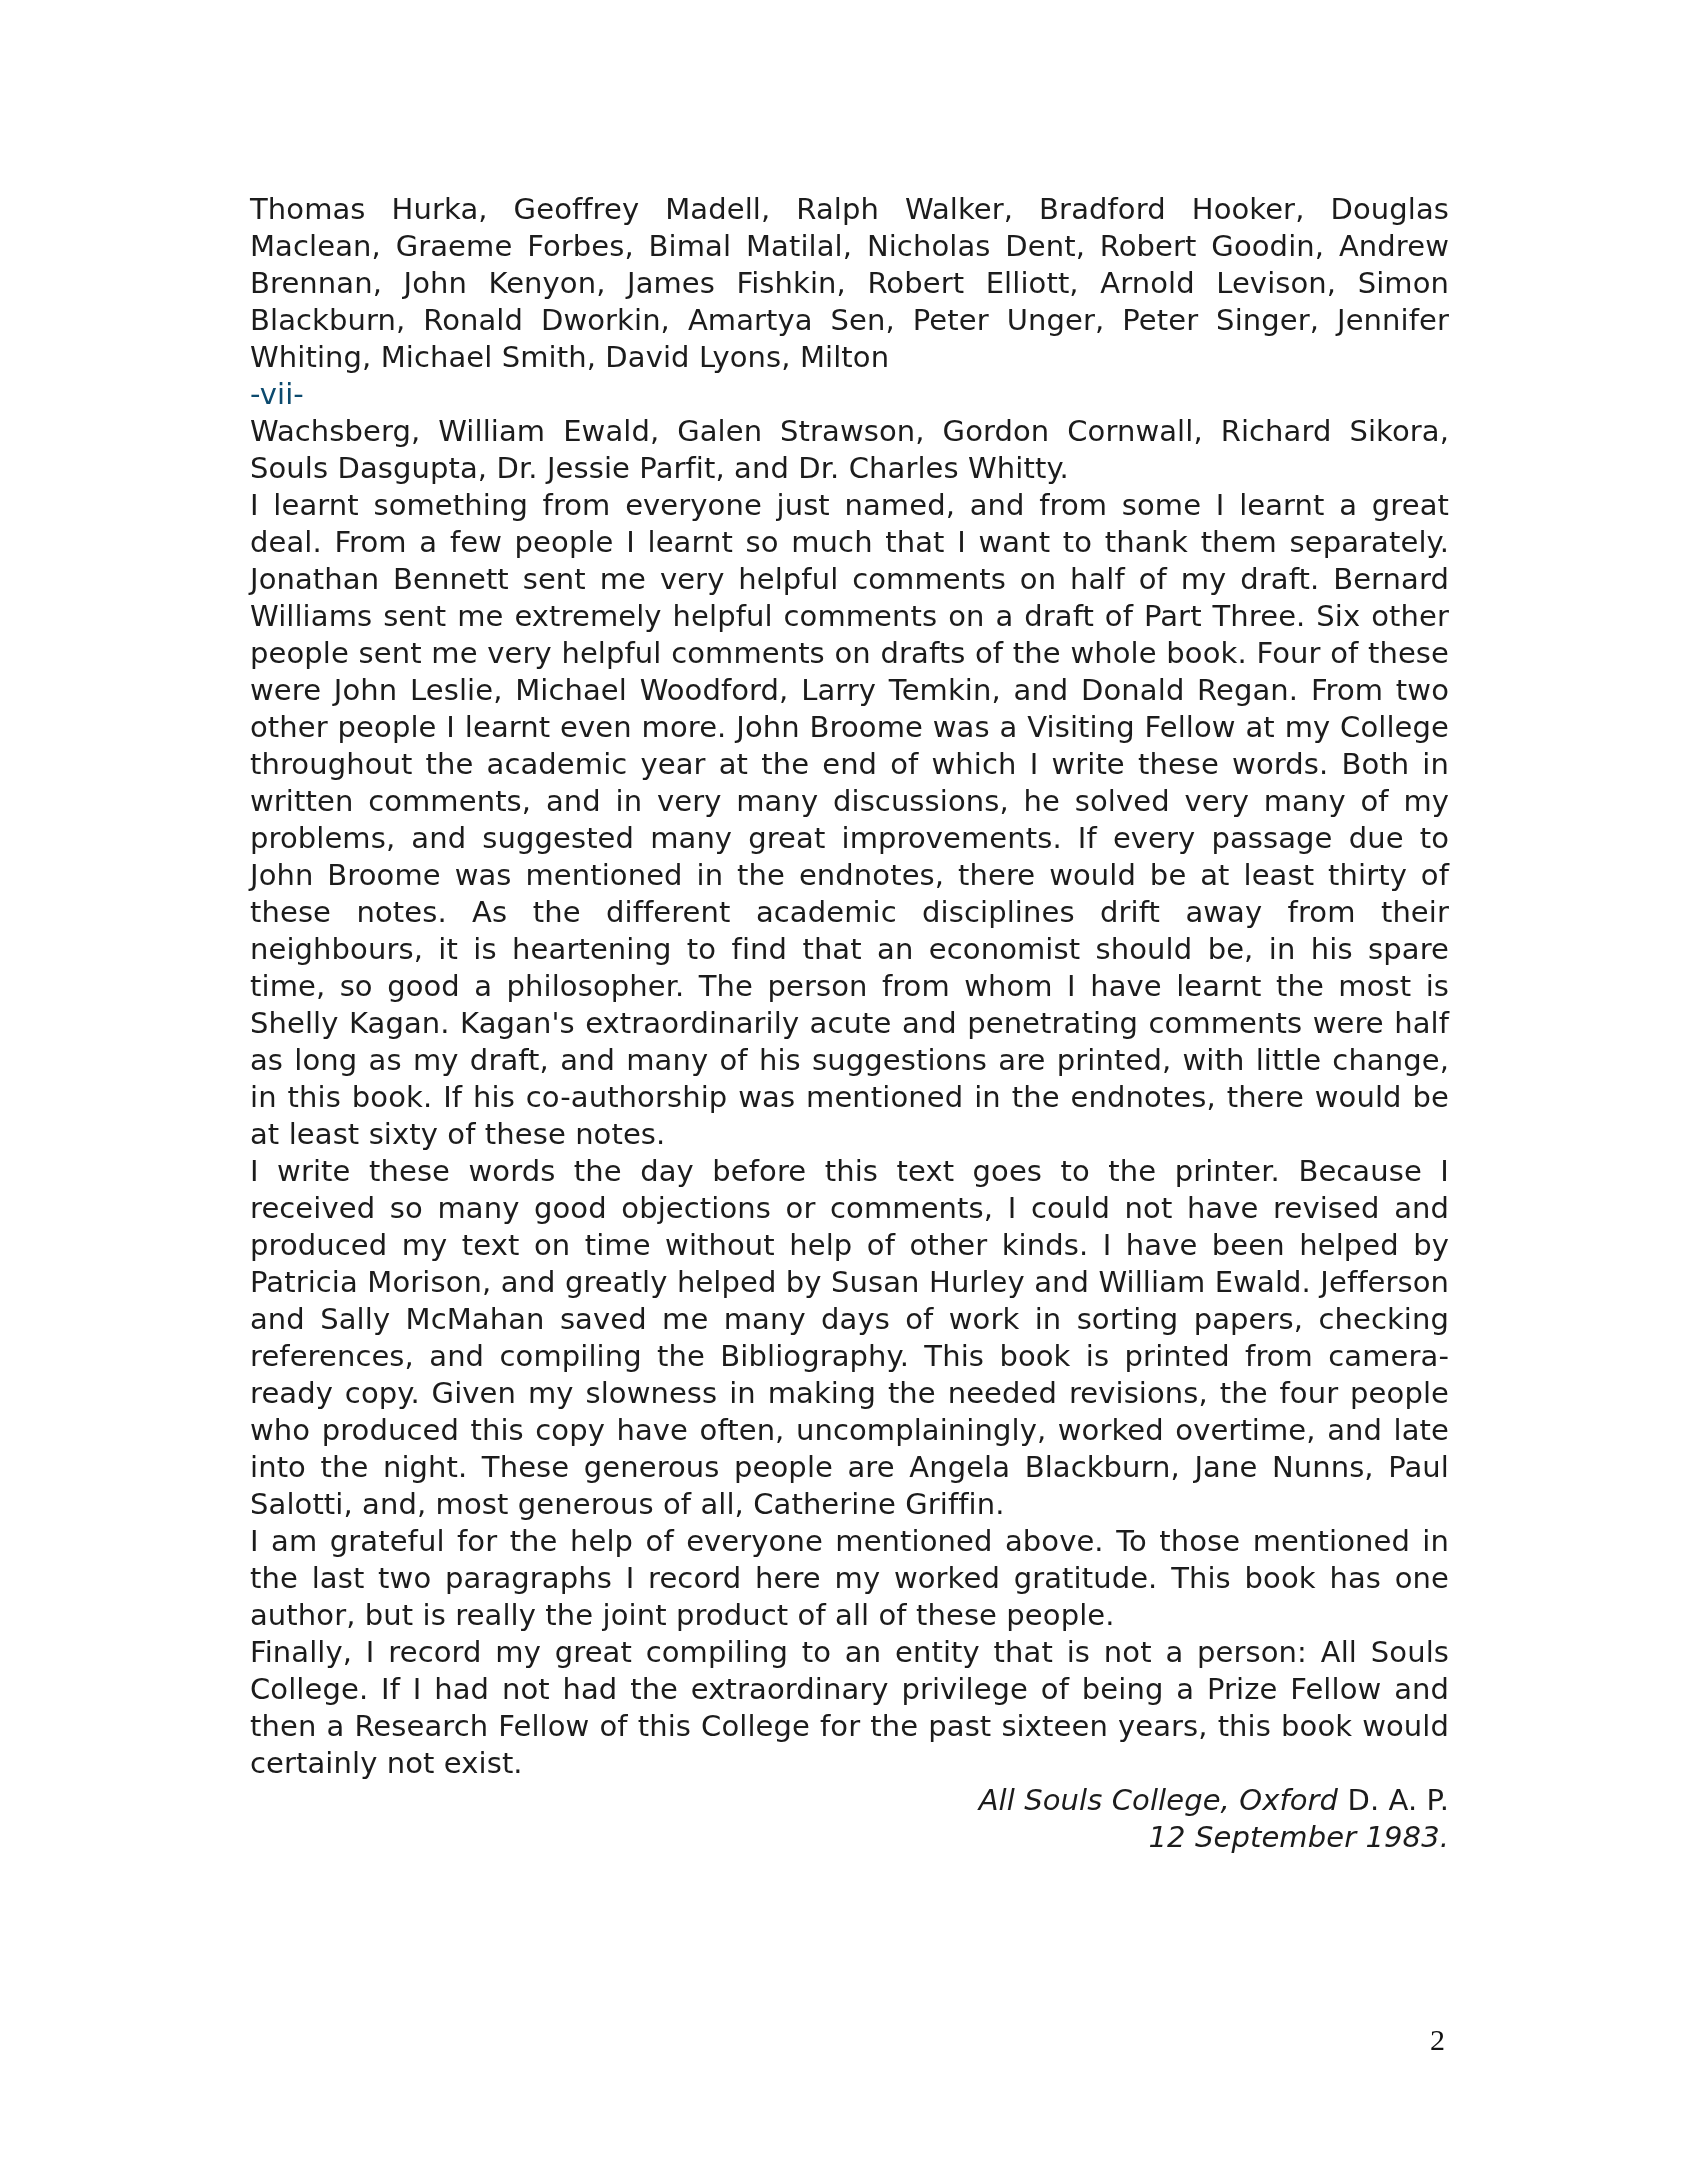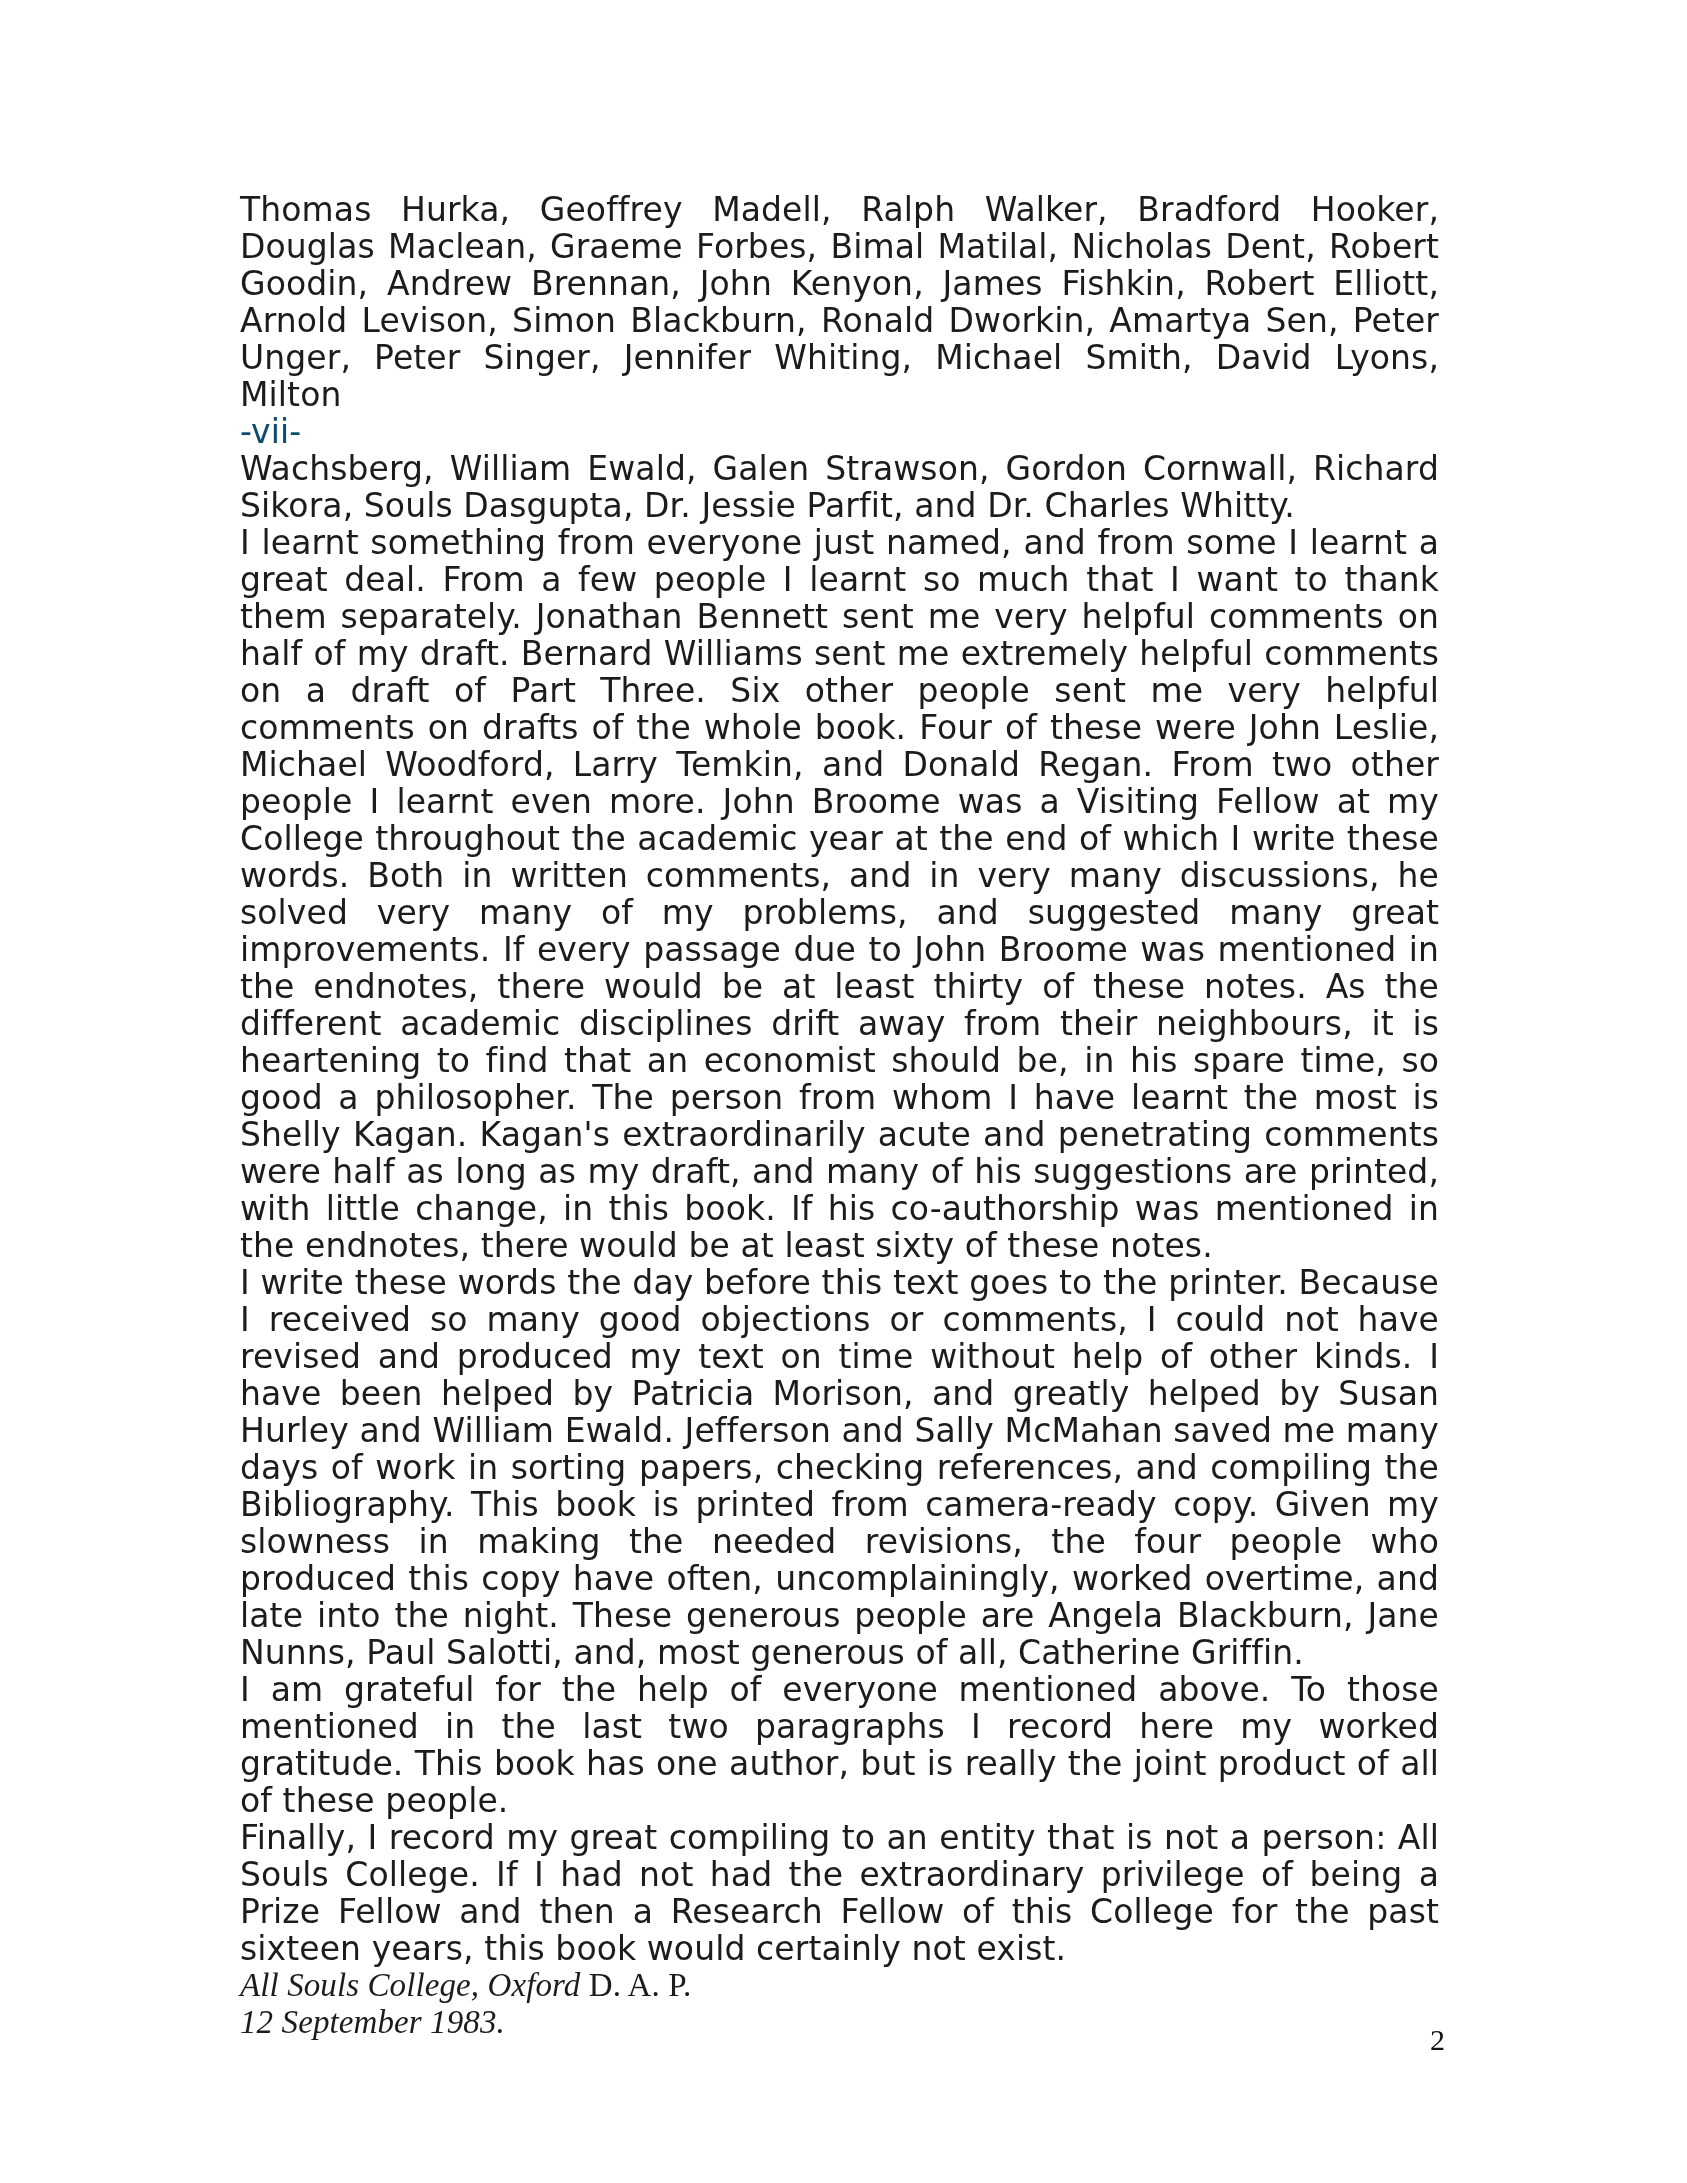--- a/index.html
+++ b/index.html
@@ -12,37 +12,37 @@
     position: relative;
     width: 1687px;
     height: 2183px;
     background: #ffffff;
     font-family: "DejaVu Sans", sans-serif;
     color: #1c1c1c;
     overflow: hidden;
   }
   .text-block {
     position: absolute;
-    left: 240px;
+    left: 250px;
     top: 191px;
     width: 1199px;
-    font-size: 33px;
+    font-size: 29px;
     line-height: 37px;
     letter-spacing: 0.1px;
   }
   .text-block p {
     text-align: justify;
     margin: 0;
   }
   .page-marker {
     color: #0c4a6e;
     text-align: left;
   }
   .signature {
-    font-family: Liberation Serif, serif;
+    text-align: right;
   }
   .sig-italic {
     font-style: italic;
   }
   .sig-roman {
     font-style: normal;
   }
   .page-number {
     position: absolute;
     right: 242px;

